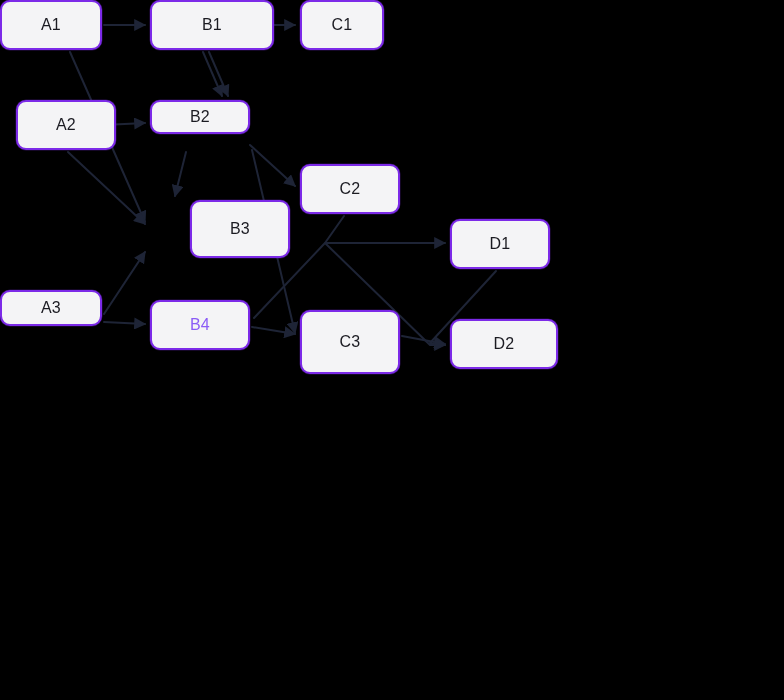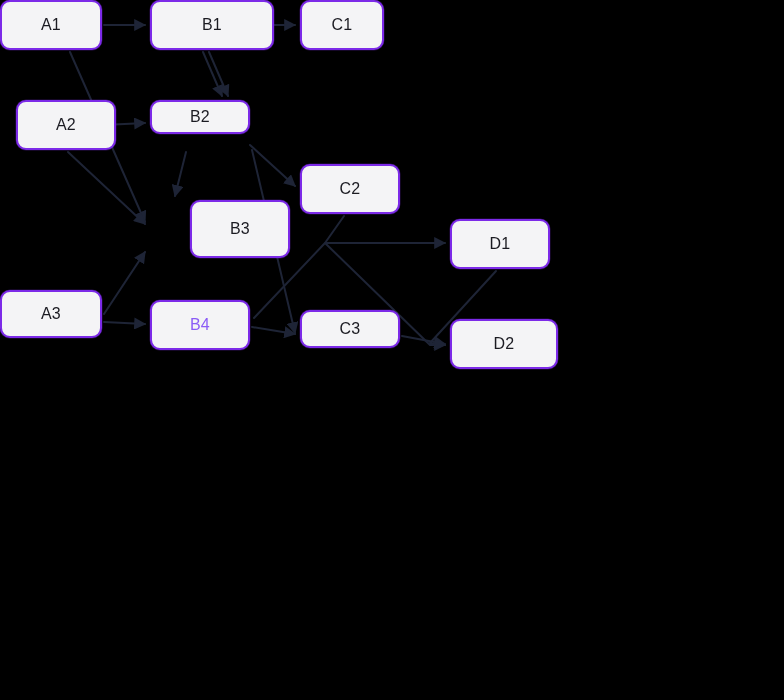--- a/index.html
+++ b/index.html
@@ -98,27 +98,27 @@
       </div>
       <div class="node" style="left: 300px; top: 164px; width: 100px; height: 50px; background: rgb(244, 244, 246); border-color: rgb(124, 42, 232); color: rgb(27, 27, 34); justify-content: center;">
         <span class="node-label">C2</span>
       </div>
       <div class="node" style="left: 150px; top: 200px; width: 100px; height: 58px; background: rgb(244, 244, 246); border-color: rgb(124, 42, 232); color: rgb(27, 27, 34); margin-left: 40px;">
         <span class="node-label">B3</span>
       </div>
       <div class="node" style="left: 450px; top: 219px; width: 100px; height: 50px; background: rgb(244, 244, 246); border-color: rgb(124, 42, 232); color: rgb(27, 27, 34);">
         <span class="node-label">D1</span>
       </div>
-      <div class="node" style="left: 0px; top: 290px; width: 102px; height: 48px; background: rgb(244, 244, 246); border-color: rgb(124, 42, 232); color: rgb(27, 27, 34);">
+      <div class="node" style="left: 0px; top: 290px; width: 102px; height: 36px; background: rgb(244, 244, 246); border-color: rgb(124, 42, 232); color: rgb(27, 27, 34);">
         <span class="node-label">A3</span>
       </div>
       <div class="node" style="left: 150px; top: 300px; width: 100px; height: 50px; background: rgb(244, 244, 246); border-color: rgb(124, 42, 232); color: #8b5cf6;">
         <span class="node-label">B4</span>
       </div>
-      <div class="node" style="left: 300px; top: 310px; width: 100px; height: 38px; background: rgb(244, 244, 246); border-color: rgb(124, 42, 232); color: rgb(27, 27, 34);">
+      <div class="node" style="left: 300px; top: 310px; width: 100px; height: 64px; background: rgb(244, 244, 246); border-color: rgb(124, 42, 232); color: rgb(27, 27, 34);">
         <span class="node-label">C3</span>
       </div>
       <div class="node" style="left: 450px; top: 319px; width: 108px; height: 50px; background: rgb(244, 244, 246); border-color: rgb(124, 42, 232); color: rgb(27, 27, 34);">
         <span class="node-label">D2</span>
       </div>
     </div>
 
 </div>
 
 </body></html>

